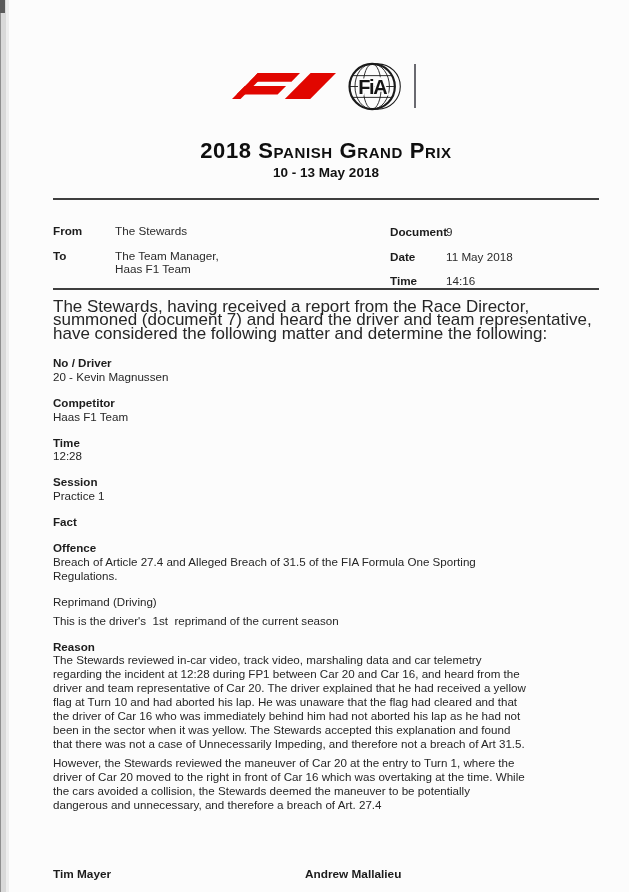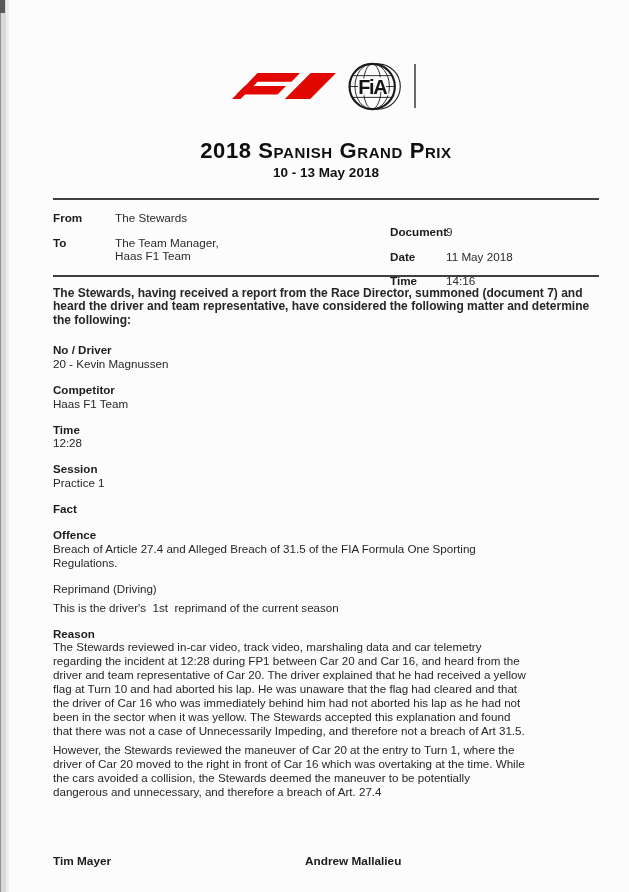--- a/index.html
+++ b/index.html
@@ -27,31 +27,31 @@
     text-align:center; margin-top:26px;
     font-size:22px; font-weight:700; font-variant:small-caps;
     letter-spacing:0.6px; color:#0f0f0f;
   }
   .subtitle { text-align:center; margin-top:1px; font-size:13.5px; font-weight:700; color:#111; }
 
   
   .meta {
     margin-top:18px; position:relative;
     border-top:2px solid #3f3f3f; border-bottom:2px solid #3f3f3f;
-    padding:11px 0 12px;
+    padding:24px 0 12px;
   }
   .meta-row { display:flex; margin-bottom:11px; font-size:11.7px; line-height:13.5px; }
   .meta-row:last-child { margin-bottom:0; }
   .meta-label { width:62px; font-weight:700; flex:none; color:#1c1c1c; }
   .meta-value { color:#2b2b2b; }
   .pre { white-space:pre-line; }
   .meta-right { position:absolute; left:337px; top:25px; }
   .meta-right .meta-label { width:56px; }
 
-  .intro { margin:10px 0 0; font-size:12px; line-height:13.8px; color:#262626;font-weight:bold; }
+  .intro { margin:10px 0 0; font-size:17px; line-height:13.8px; color:#262626; }
 
   
   .fields { margin-top:15px; }
   .field-row { display:flex; margin-bottom:12px; font-size:11.6px; line-height:13.9px;flex-direction:column; }
   .field-label { width:74px; flex:none; font-weight:700; color:#1c1c1c; }
   .field-value { flex:1; max-width:474px; color:#262626; }
   .field-value p { margin:0 0 5px; white-space:pre-wrap; }
   .field-value p:last-child { margin-bottom:0; }
 
   

